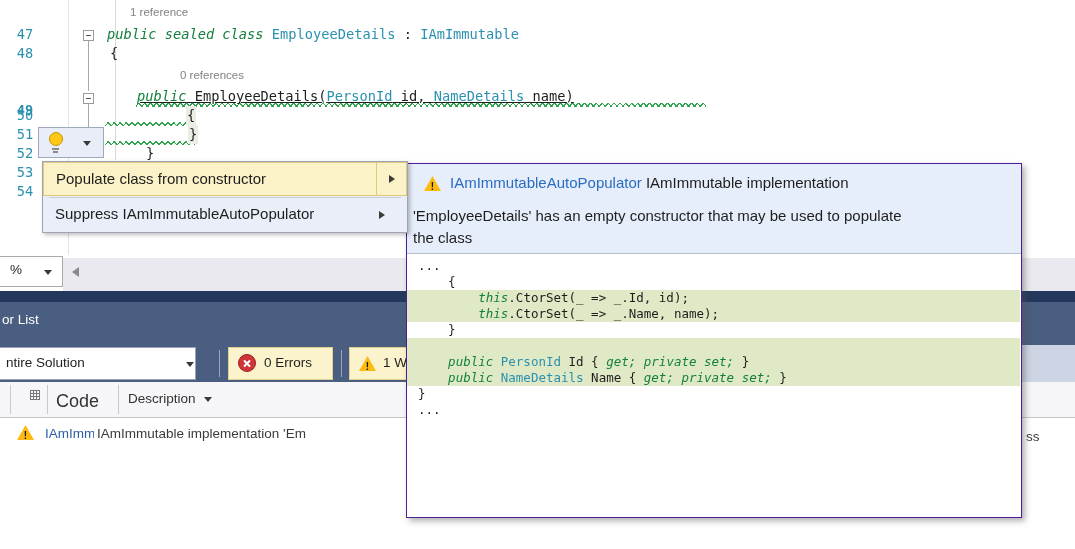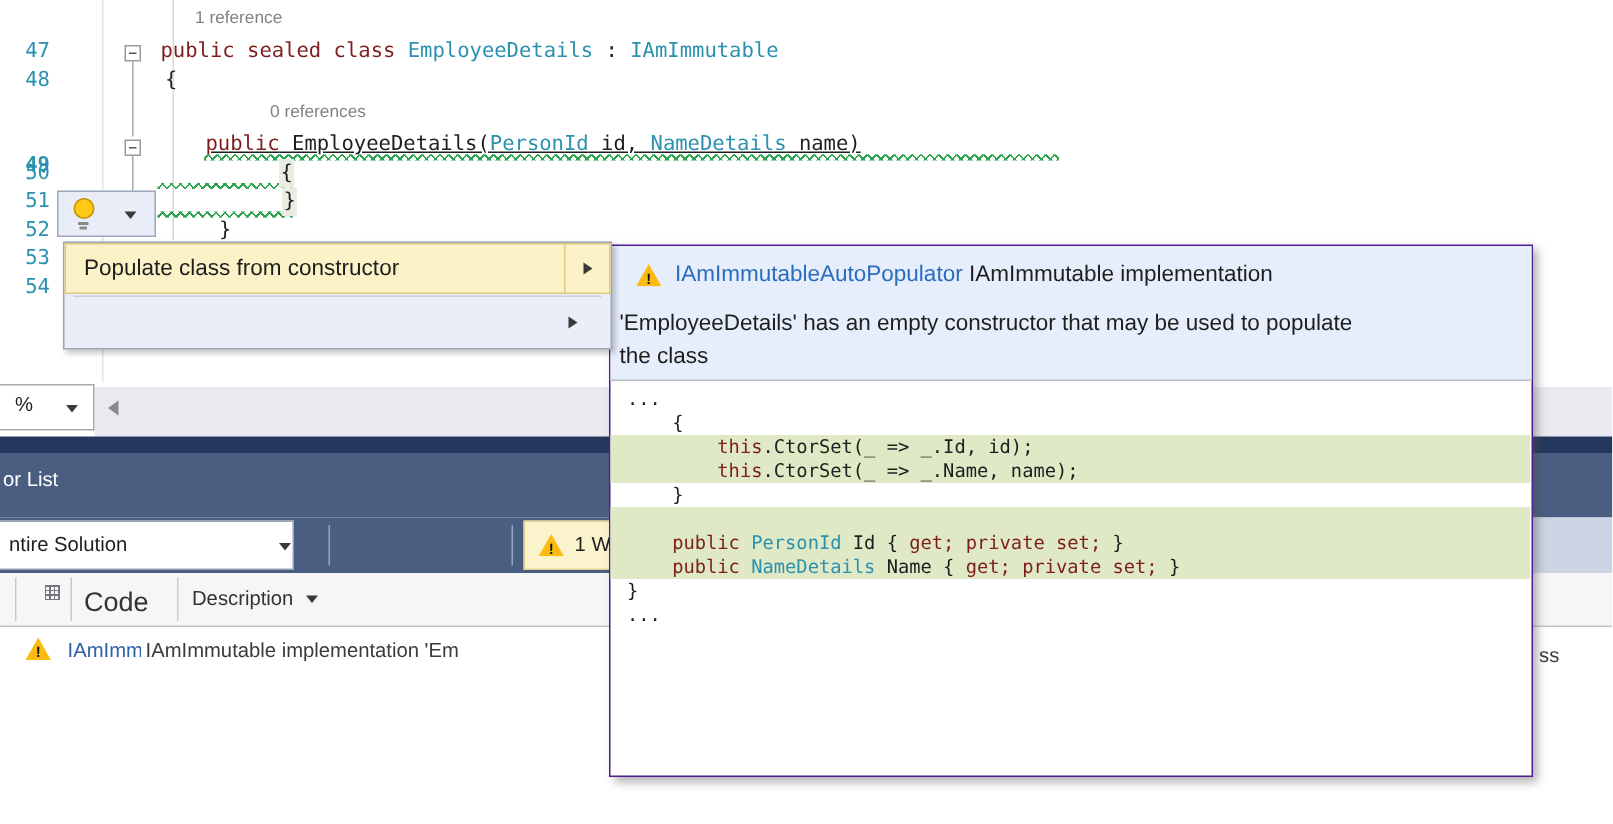--- a/index.html
+++ b/index.html
@@ -1,20 +1,20 @@
 <!DOCTYPE html>
 <html><head>
 <meta charset="utf-8">
 <style>
   html,body{margin:0;padding:0;background:#fff;}
   #canvas{position:relative;width:1075px;height:549px;overflow:hidden;background:#ffffff;
           font-family:"Liberation Sans",sans-serif;color:#1e1e1e;}
   .abs{position:absolute;}
   .codeline{font-family:"DejaVu Sans Mono","Liberation Mono",monospace;font-size:13.7px;line-height:19px;white-space:pre;}
-  .kw{color:#7f1d1d;} .ty{color:#2b91af;} .pl{color:#1e1e1e;}
+  .kw{color:#15803d;font-style:italic;} .ty{color:#2b91af;} .pl{color:#1e1e1e;}
   .lnum{width:26px;text-align:center;color:#2b91af;font-family:"DejaVu Sans Mono","Liberation Mono",monospace;font-size:13.7px;line-height:19px;}
   .refs{color:#828282;font-size:11.5px;}
   .squig{height:4px;background-image:
      repeating-linear-gradient(45deg,#2ea44f 0 1.2px,transparent 1.2px 4.2px),
      repeating-linear-gradient(-45deg,#2ea44f 0 1.2px,transparent 1.2px 4.2px);}
   .u{text-decoration:underline;}
   .vline{width:1px;background:#d9d9d9;}
   .fold{width:11px;height:11px;background:#fff;border:1px solid #9a9a9a;box-sizing:border-box;}
   .fold::after{content:"";position:absolute;left:2px;top:4px;width:5px;height:1px;background:#555;}
   .tri-down{width:0;height:0;border-left:4px solid transparent;border-right:4px solid transparent;border-top:5px solid #3a3a3a;}
@@ -90,20 +90,24 @@
     <span class="abs" style="left:2px;top:10px;color:#ffffff;font-size:13.5px;">or List</span>
   </div>
   <div class="abs" style="left:0;top:345px;width:406px;height:37px;background:#4a5e81;"></div>
   <div class="abs" style="left:406px;top:345px;width:669px;height:37px;background:#cdd4e4;"></div>
 
   <div class="abs" style="left:0;top:347px;width:196px;height:33px;background:#ffffff;border:1px solid #99a2b4;border-left:none;box-sizing:border-box;">
     <span class="abs" style="left:6px;top:7px;font-size:13.5px;">ntire Solution</span>
     <span class="abs tri-down" style="left:186px;top:14px;"></span>
   </div>
   <div class="abs" style="left:219px;top:350px;width:1px;height:27px;background:#97a6c0;"></div>
+  <div class="abs" style="left:228px;top:347px;width:105px;height:33px;background:#fbf3cc;border:1px solid #dfd092;box-sizing:border-box;">
+    <span class="abs errcirc" style="left:9px;top:6px;"></span>
+    <span class="abs" style="left:35px;top:7px;font-size:13.5px;">0 Errors</span>
+  </div>
   <div class="abs" style="left:341px;top:350px;width:1px;height:27px;background:#97a6c0;"></div>
   <div class="abs" style="left:349px;top:347px;width:120px;height:33px;background:#fbf3cc;border:1px solid #dfd092;box-sizing:border-box;">
     <span class="abs warn-icon warn-16" style="left:9px;top:8px;"></span>
     <span class="abs" style="left:33px;top:7px;font-size:13.5px;">1 W</span>
   </div>
 
   <div class="abs" style="left:0;top:382px;width:1075px;height:36px;background:#f6f6f8;border-bottom:1px solid #c6c6c6;box-sizing:border-box;"></div>
   <div class="abs" style="left:10px;top:385px;width:1px;height:29px;background:#c9c9c9;"></div>
   <div class="abs" style="left:47px;top:385px;width:1px;height:29px;background:#c9c9c9;"></div>
   <div class="abs" style="left:118px;top:385px;width:1px;height:29px;background:#c9c9c9;"></div>
@@ -150,17 +154,18 @@
 
   <div class="abs" style="left:42px;top:161px;width:366px;height:72px;background:#e9eef8;border:1px solid #9ea4b2;box-sizing:border-box;box-shadow:2px 2px 4px rgba(0,0,0,0.25);z-index:30;">
     <div class="abs" style="left:0;top:0;width:364px;height:34px;background:#fbf2c7;border:1px solid #dec97f;box-sizing:border-box;">
       <span class="abs" style="left:12px;top:7px;font-size:15px;color:#1e1e1e;">Populate class from constructor</span>
       <span class="abs" style="right:0;top:0;width:30px;height:32px;border-left:1px solid #dec97f;box-sizing:border-box;">
           <span class="abs tri-right" style="left:12px;top:12px;"></span>
         </span>
     </div>
     <div class="abs" style="left:6px;top:35px;width:352px;height:1px;background:#c9cedb;"></div>
     <div class="abs" style="left:0;top:36px;width:364px;height:34px;">
+      <span class="abs" style="left:12px;top:7px;font-size:15px;color:#1e1e1e;">Suppress IAmImmutableAutoPopulator</span>
       <span class="abs tri-right" style="left:336px;top:13px;"></span>
     </div>
   </div>
 
 </div>
 
 </body></html>

